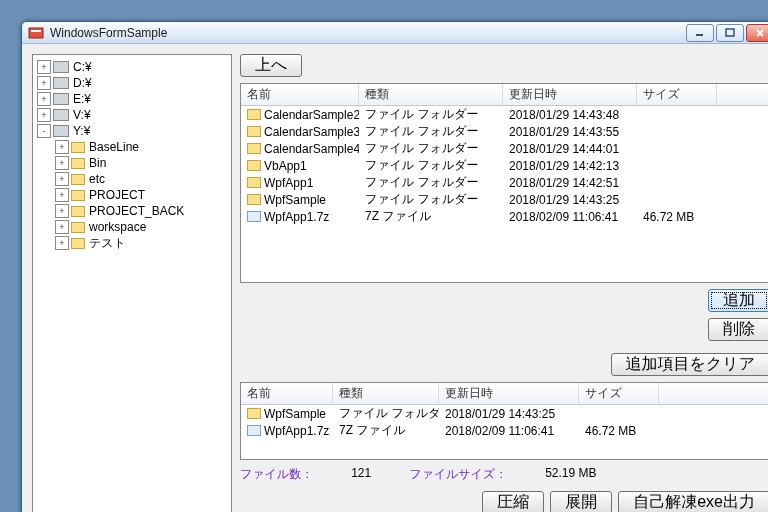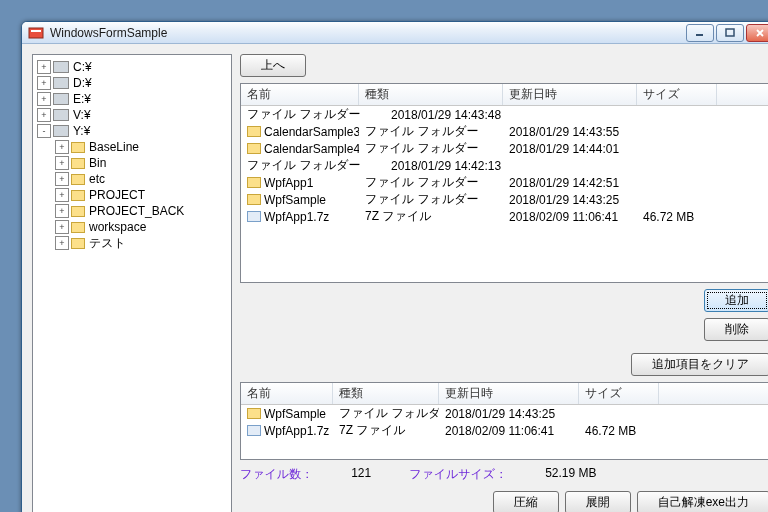--- a/index.html
+++ b/index.html
@@ -20,21 +20,21 @@
 .tree { width: 200px; height: 100%; background: #fff; border: 1px solid #828790; padding: 4px; overflow: auto; line-height: 16px; }
 .tree-row { display: flex; align-items: center; height: 16px; white-space: nowrap; }
 .tw { width: 14px; height: 14px; display: inline-flex; align-items: center; justify-content: center; border: 1px solid #888; background: #fff; margin-right: 2px; font-size: 9px; color: #444; cursor: pointer; }
 .drive { width: 16px; height: 12px; background: #d0d7de; border: 1px solid #888; margin-right: 4px; display:inline-block; }
 .folder { width: 14px; height: 11px; background: #fce08a; border: 1px solid #caa63a; margin-right: 4px; display:inline-block; }
 .tree-label { color: #000; }
 .indent1 { padding-left: 18px; }
 
 .rightpane { flex: 1; display: flex; flex-direction: column; }
 
-.btn { height: 23px; padding: 0 20px; background: linear-gradient(to bottom,#fdfdfd,#e1e1e1); border: 1px solid #707070; border-radius: 3px; cursor: pointer; font-size: 12px; }
+.btn { height: 23px; padding: 0 14px; background: linear-gradient(to bottom,#fdfdfd,#e1e1e1); border: 1px solid #707070; border-radius: 3px; cursor: pointer; font-size: 16px; }
 .btn.focus { outline: 1px dotted #000; outline-offset: -4px; background: linear-gradient(to bottom,#eef6fd,#cfe6fb); border-color:#3c7fb1;}
 
 .toolbar-up { margin-bottom: 6px; }
 
 .listview { background: #fff; border: 1px solid #828790; overflow: auto; }
 .listview.main { height: 200px; }
 .listview.added { height: 78px; }
 .lv-header { display: flex; background: linear-gradient(to bottom,#fff,#eef2f7); border-bottom: 1px solid #c8c8c8; height: 22px; align-items: center; position: sticky; top: 0; }
 .lv-header > div { padding: 0 6px; border-right: 1px solid #d6dde5; height: 100%; display: flex; align-items: center; color: #333; }
 .lv-row { display: flex; height: 17px; align-items: center; }
@@ -168,20 +168,24 @@
 
       <div class="listview main">
         <div class="lv-header">
           <div class="col-name">名前</div>
           <div class="col-type">種類</div>
           <div class="col-date">更新日時</div>
           <div class="col-size">サイズ</div>
         </div>
         <div id="main-rows">
             <div class="lv-row">
+              <div class="col-name">
+                <span class="fico folder"></span>
+                <span>CalendarSample2</span>
+              </div>
               <div class="col-type">ファイル フォルダー</div>
               <div class="col-date">2018/01/29 14:43:48</div>
               <div class="col-size"></div>
             </div>
             <div class="lv-row">
               <div class="col-name">
                 <span class="fico folder"></span>
                 <span>CalendarSample3</span>
               </div>
               <div class="col-type">ファイル フォルダー</div>
@@ -191,20 +195,24 @@
             <div class="lv-row">
               <div class="col-name">
                 <span class="fico folder"></span>
                 <span>CalendarSample4</span>
               </div>
               <div class="col-type">ファイル フォルダー</div>
               <div class="col-date">2018/01/29 14:44:01</div>
               <div class="col-size"></div>
             </div>
             <div class="lv-row">
+              <div class="col-name">
+                <span class="fico folder"></span>
+                <span>VbApp1</span>
+              </div>
               <div class="col-type">ファイル フォルダー</div>
               <div class="col-date">2018/01/29 14:42:13</div>
               <div class="col-size"></div>
             </div>
             <div class="lv-row">
               <div class="col-name">
                 <span class="fico folder"></span>
                 <span>WpfApp1</span>
               </div>
               <div class="col-type">ファイル フォルダー</div>

